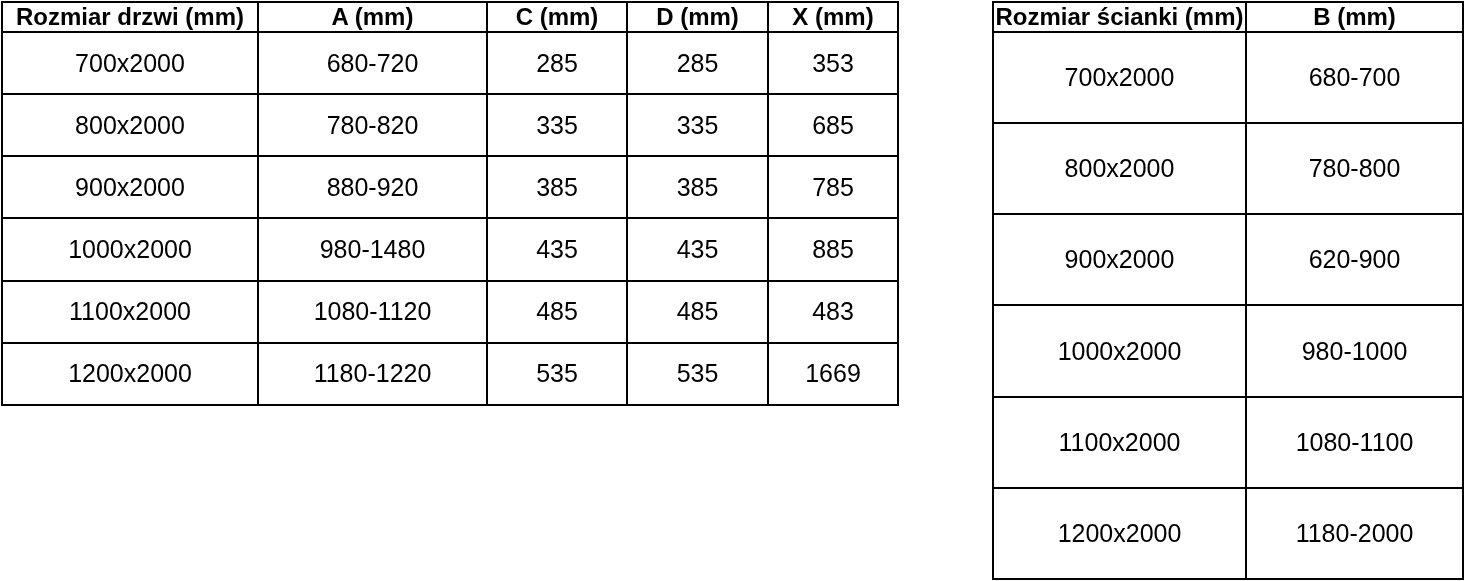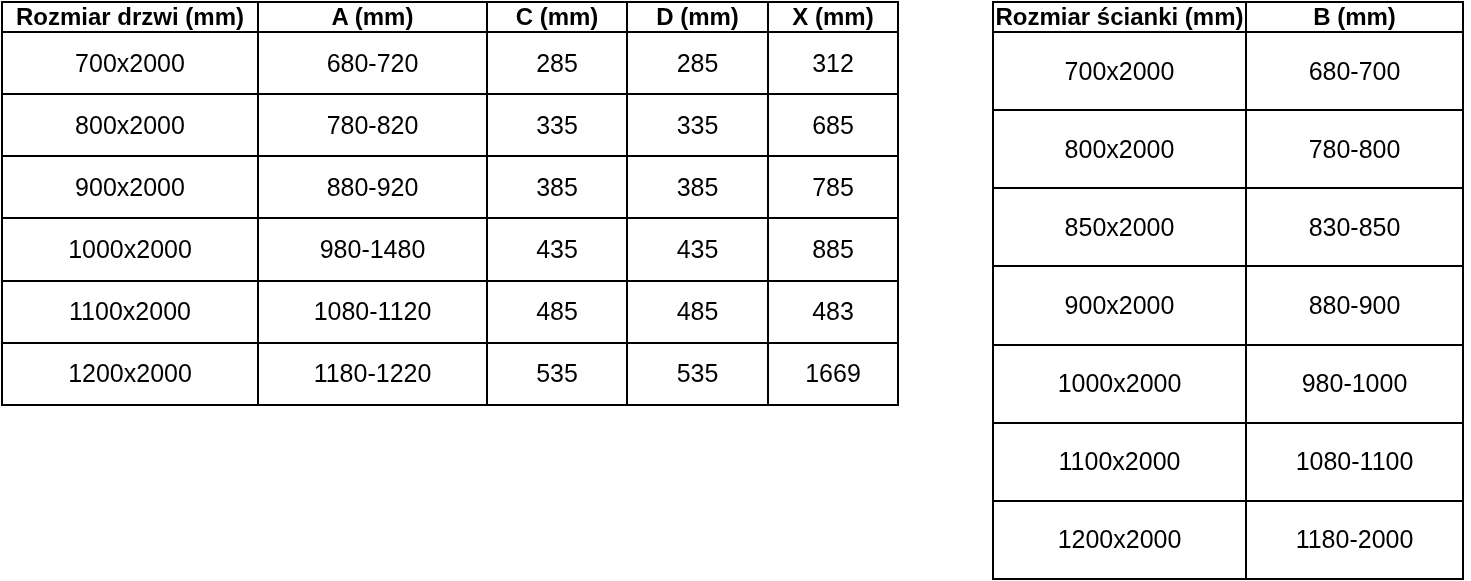--- a/index.html
+++ b/index.html
@@ -77,21 +77,21 @@
         <th>D (mm)</th>
         <th>X (mm)</th>
       </tr>
     </thead>
     <tbody>
       <tr>
         <td>700x2000</td>
         <td>680-720</td>
         <td>285</td>
         <td>285</td>
-        <td>312</td>
+        <td>353</td>
       </tr>
       <tr>
         <td>800x2000</td>
         <td>780-820</td>
         <td>335</td>
         <td>335</td>
         <td>685</td>
       </tr>
       <tr>
         <td>900x2000</td>
@@ -138,26 +138,22 @@
     <tbody>
       <tr>
         <td>700x2000</td>
         <td>680-700</td>
       </tr>
       <tr>
         <td>800x2000</td>
         <td>780-800</td>
       </tr>
       <tr>
-        <td>850x2000</td>
-        <td>830-850</td>
-      </tr>
-      <tr>
         <td>900x2000</td>
-        <td>880-900</td>
+        <td>620-900</td>
       </tr>
       <tr>
         <td>1000x2000</td>
         <td>980-1000</td>
       </tr>
       <tr>
         <td>1100x2000</td>
         <td>1080-1100</td>
       </tr>
       <tr>

